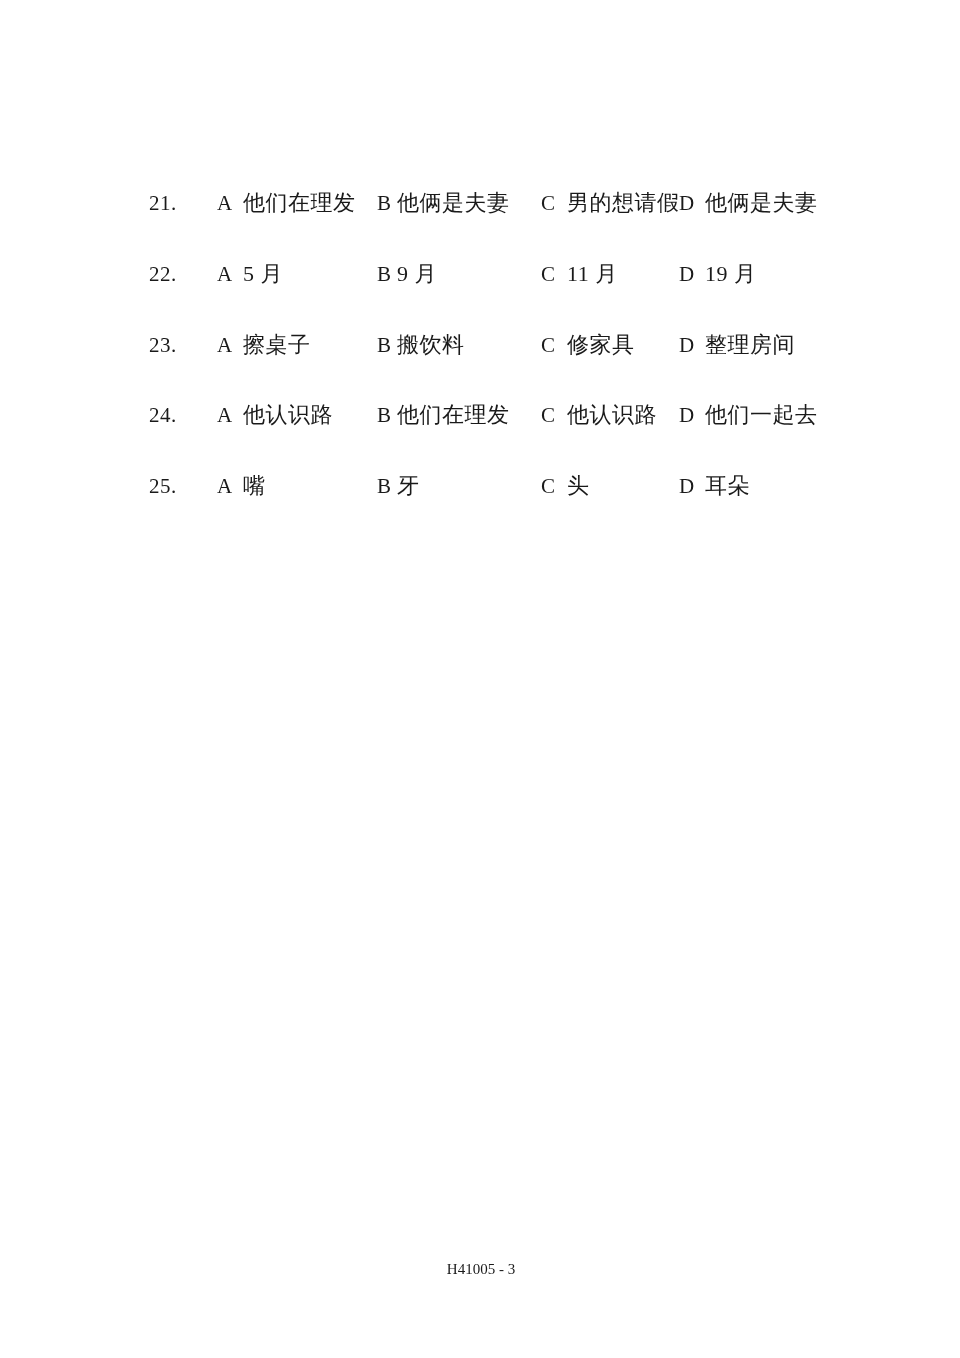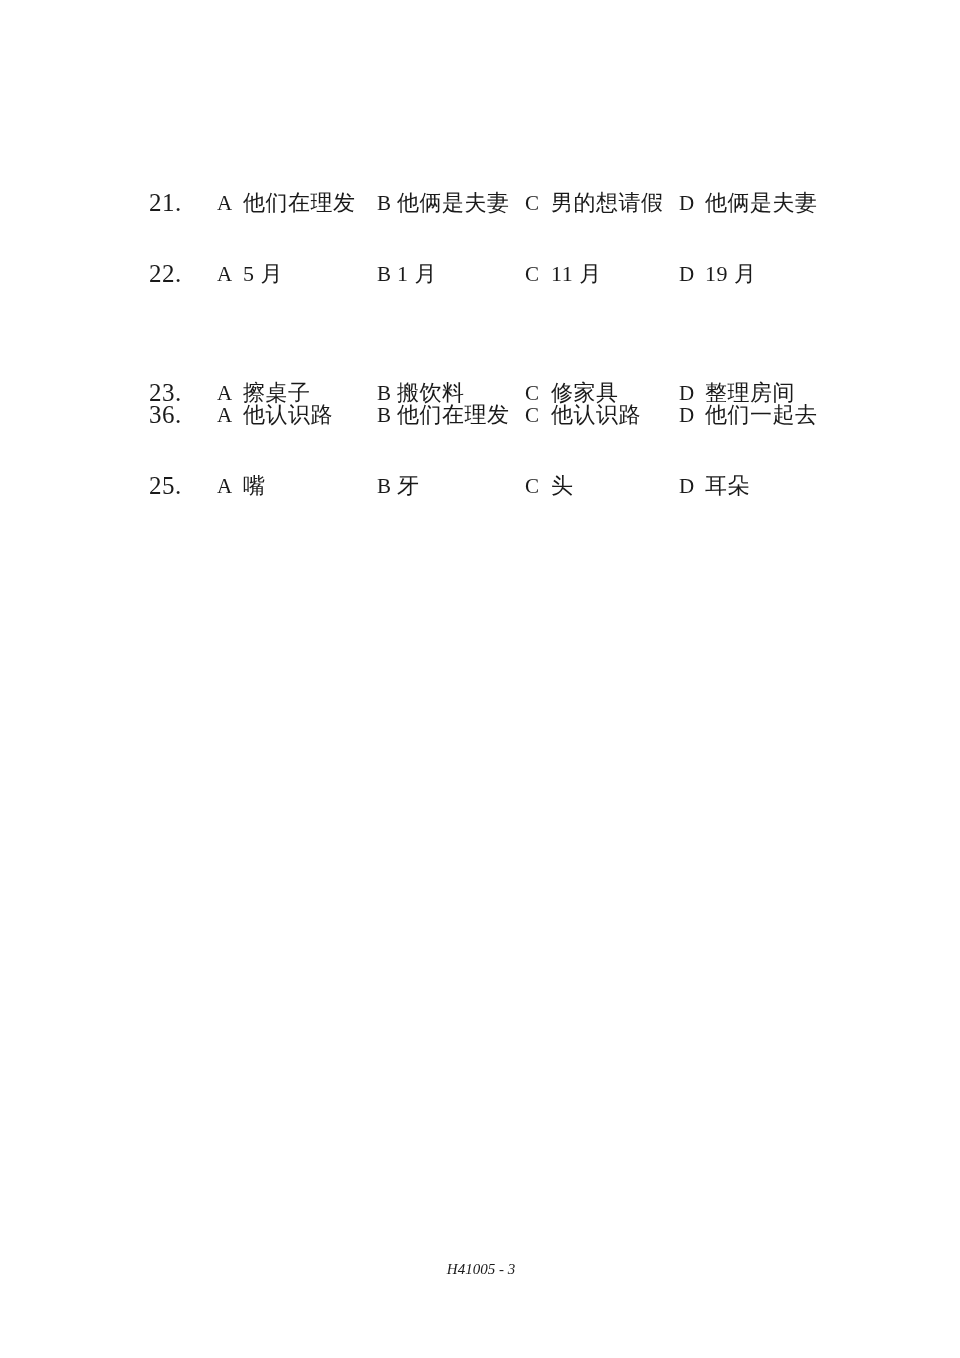--- a/index.html
+++ b/index.html
@@ -1,59 +1,59 @@
 <!DOCTYPE html>
 <html><head>
   <meta charset="utf-8">
   <style>
     html, body { margin: 0; padding: 0; background: #ffffff; }
     body { width: 960px; height: 1358px; position: relative; overflow: hidden; font-family: "Liberation Serif", "DejaVu Serif", serif; color: #1a1a1a; }
     .question { position: absolute; left: 0; width: 960px; height: 30px; }
-    .qnum { position: absolute; left: 149px; font-size: 25px; line-height: 30px; letter-spacing: 0.5px; }
+    .qnum { position: absolute; left: 149px; font-size: 21px; line-height: 30px; letter-spacing: 0.5px; }
     .opt { position: absolute; line-height: 30px; white-space: nowrap; }
     .opt .letter { font-size: 21px; display: inline-block; width: 26px; }
     .opt .text { font-size: 22px; letter-spacing: 0.5px; }
     .opt-a { left: 217px; }
     .opt-b { left: 371px; text-align: center; }
-    .opt-c { left: 525px; }
+    .opt-c { left: 541px; }
     .opt-d { left: 679px; }
-    .footer { position: absolute; top: 1259px; left: 0; width: 960px; text-align: center; font-size: 15px; line-height: 20px; font-style: italic; }
+    .footer { position: absolute; top: 1259px; left: 0; width: 960px; text-align: center; font-size: 15px; line-height: 20px; }
     .footer span { position: relative; left: 1px; }
   </style>
 </head>
 <body>
 
 <div>
 
   <div class="question" style="top:188px;">
     <span class="qnum">21.</span>
     <span class="opt opt-a"><span class="letter">A</span><span class="text">他们在理发</span></span>
     <span class="opt opt-b"><span class="letter">B</span><span class="text">他俩是夫妻</span></span>
     <span class="opt opt-c"><span class="letter">C</span><span class="text">男的想请假</span></span>
     <span class="opt opt-d"><span class="letter">D</span><span class="text">他俩是夫妻</span></span>
   </div>
 
   <div class="question" style="top:259px;font-family:Liberation Serif, serif;">
     <span class="qnum">22.</span>
     <span class="opt opt-a"><span class="letter">A</span><span class="text">5 月</span></span>
-    <span class="opt opt-b"><span class="letter">B</span><span class="text">1 月</span></span>
+    <span class="opt opt-b"><span class="letter">B</span><span class="text">9 月</span></span>
     <span class="opt opt-c"><span class="letter">C</span><span class="text">11 月</span></span>
     <span class="opt opt-d"><span class="letter">D</span><span class="text">19 月</span></span>
   </div>
 
-  <div class="question" style="top:330px;margin-top:48px;">
+  <div class="question" style="top:330px;">
     <span class="qnum">23.</span>
     <span class="opt opt-a"><span class="letter">A</span><span class="text">擦桌子</span></span>
     <span class="opt opt-b"><span class="letter">B</span><span class="text">搬饮料</span></span>
     <span class="opt opt-c"><span class="letter">C</span><span class="text">修家具</span></span>
     <span class="opt opt-d"><span class="letter">D</span><span class="text">整理房间</span></span>
   </div>
 
   <div class="question" style="top:400px;">
-    <span class="qnum">36.</span>
+    <span class="qnum">24.</span>
     <span class="opt opt-a"><span class="letter">A</span><span class="text">他认识路</span></span>
     <span class="opt opt-b"><span class="letter">B</span><span class="text">他们在理发</span></span>
     <span class="opt opt-c"><span class="letter">C</span><span class="text">他认识路</span></span>
     <span class="opt opt-d"><span class="letter">D</span><span class="text">他们一起去</span></span>
   </div>
 
   <div class="question" style="top:471px;">
     <span class="qnum">25.</span>
     <span class="opt opt-a"><span class="letter">A</span><span class="text">嘴</span></span>
     <span class="opt opt-b"><span class="letter">B</span><span class="text">牙</span></span>

